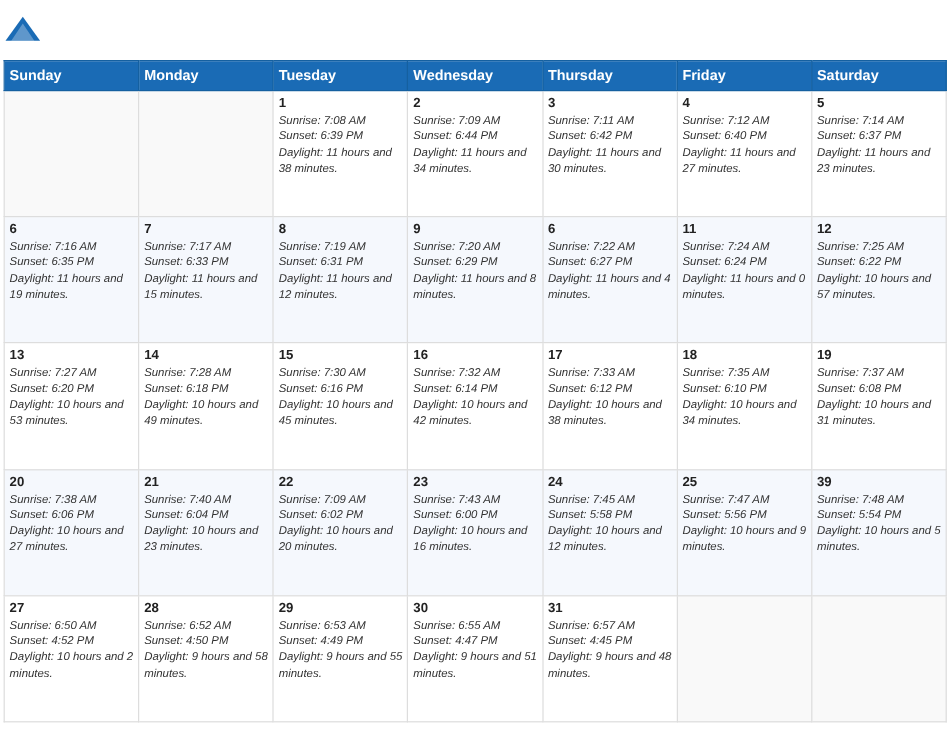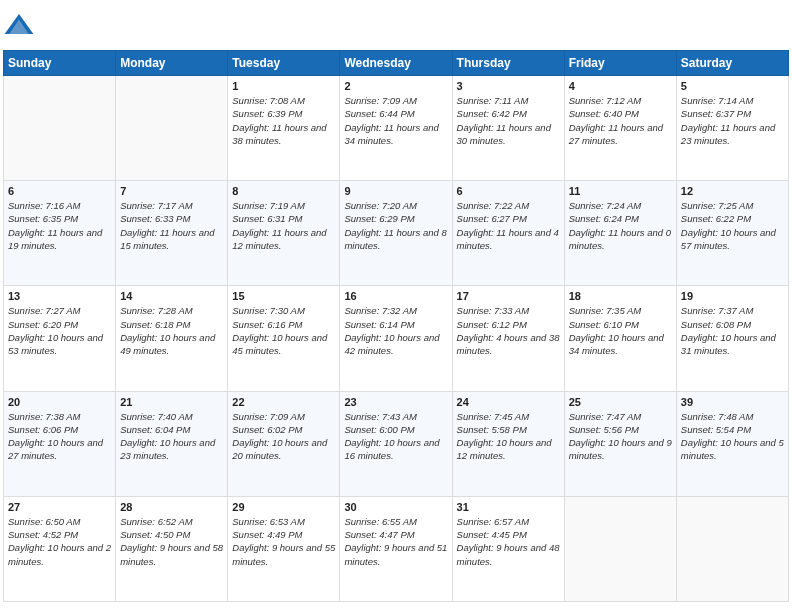--- a/index.html
+++ b/index.html
@@ -199,21 +199,21 @@
           <td>
             <span class="day-num">15</span>
             <div class="cell-content"><span>Sunrise: 7:30 AM</span><br><span>Sunset: 6:16 PM</span><br><span>Daylight: 10 hours and 45 minutes.</span></div>
           </td>
           <td>
             <span class="day-num">16</span>
             <div class="cell-content"><span>Sunrise: 7:32 AM</span><br><span>Sunset: 6:14 PM</span><br><span>Daylight: 10 hours and 42 minutes.</span></div>
           </td>
           <td>
             <span class="day-num">17</span>
-            <div class="cell-content"><span>Sunrise: 7:33 AM</span><br><span>Sunset: 6:12 PM</span><br><span>Daylight: 4 hours and 38 minutes.</span></div>
+            <div class="cell-content"><span>Sunrise: 7:33 AM</span><br><span>Sunset: 6:12 PM</span><br><span>Daylight: 10 hours and 38 minutes.</span></div>
           </td>
           <td>
             <span class="day-num">18</span>
             <div class="cell-content"><span>Sunrise: 7:35 AM</span><br><span>Sunset: 6:10 PM</span><br><span>Daylight: 10 hours and 34 minutes.</span></div>
           </td>
           <td>
             <span class="day-num">19</span>
             <div class="cell-content"><span>Sunrise: 7:37 AM</span><br><span>Sunset: 6:08 PM</span><br><span>Daylight: 10 hours and 31 minutes.</span></div>
           </td>
         </tr>

